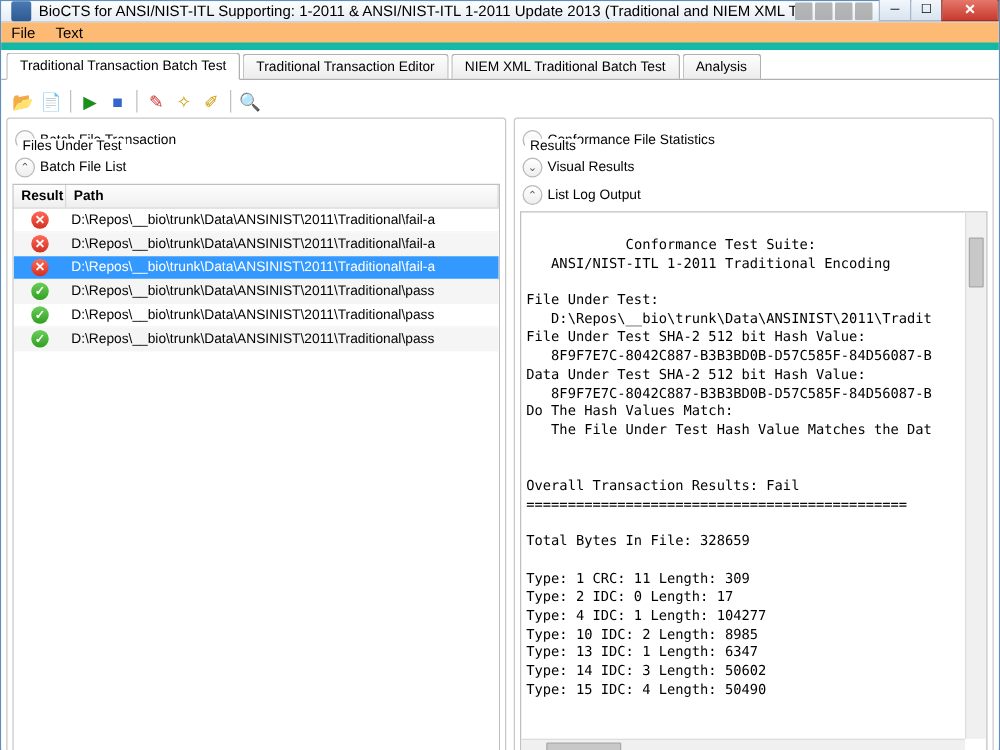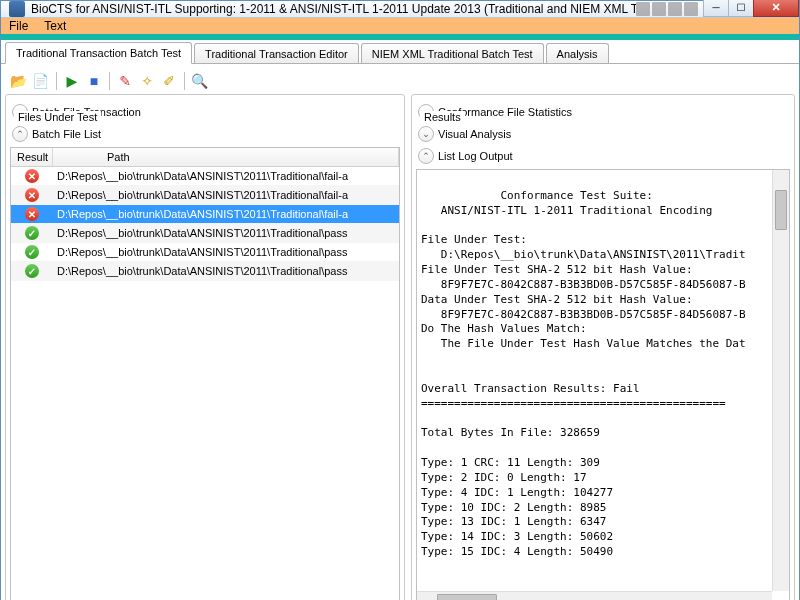--- a/index.html
+++ b/index.html
@@ -27,23 +27,23 @@
 .tsep { width: 1px; height: 18px; background: #c0c0c0; margin: 0 3px; }
 .splitpane { flex: 1; display: flex; gap: 6px; min-height: 0; }
 .pane { flex: 1; display: flex; flex-direction: column; min-width: 0; }
 .pane-left { flex: 0 0 400px; }
 .groupbox { border: 1px solid #c8c8c8; border-radius: 3px; padding: 6px 4px 4px 4px; position: relative; flex: 1; display: flex; flex-direction: column; min-height: 0; }
 .groupbox-title { position: absolute; top: -8px; left: 8px; background: #fff; padding: 0 4px; font-size: 11px; margin-top: 24px; }
 .accordion-hdr { display: flex; align-items: center; gap: 4px; padding: 3px 2px; font-size: 11px; }
 .expander { width: 16px; height: 16px; border: 1px solid #b8b8b8; border-radius: 50%; display: flex; align-items: center; justify-content: center; font-size: 9px; background: linear-gradient(#fff, #eee); color: #555; }
 .list-area { flex: 1; border: 1px solid #c0c0c0; background: #fff; display: flex; flex-direction: column; min-height: 0; margin-top: 2px; }
 .list-hdr { display: flex; background: linear-gradient(#fdfdfd, #efefef); border-bottom: 1px solid #d0d0d0; font-size: 11px; }
-.list-hdr > div { padding: 3px 6px; border-right: 1px solid #d8d8d8; }
+.list-hdr > div { padding: 3px 6px; border-right: 1px solid #d8d8d8; font-weight: bold; }
 .col-result { width: 42px; }
-.col-path { flex: 1; margin-left: 48px; }
+.col-path { flex: 1; }
 .list-rows { flex: 1; overflow: hidden; background: #fff; }
 .row { display: flex; height: 19px; align-items: center; font-size: 11px; border-bottom: 1px solid #f5f5f5; }
 .row.alt { background: #f5f5f5; }
 .row.sel { background: #3399ff; color: #fff; }
 .row > .rc { width: 42px; display: flex; justify-content: center; }
 .row > .rp { flex: 1; padding-left: 4px; white-space: nowrap; overflow: hidden; }
 .ricon { width: 14px; height: 14px; border-radius: 50%; display: flex; align-items: center; justify-content: center; font-size: 10px; font-weight: bold; color: #fff; }
 .ricon.fail { background: linear-gradient(#ff6b5b, #d32f1f); }
 .ricon.pass { background: linear-gradient(#6bcf5b, #2f9f1f); }
 .log-area { flex: 1; border: 1px solid #c0c0c0; background: #fff; padding: 4px; font-family: "Consolas", monospace; font-size: 11px; white-space: pre; overflow: hidden; line-height: 1.35; min-height: 0; position: relative; margin-top: 2px; }
@@ -161,21 +161,21 @@
 
       <div class="pane">
         <div class="groupbox">
           <div class="groupbox-title">Results</div>
           <div class="accordion-hdr">
             <div class="expander">⌄</div>
             <span>Conformance File Statistics</span>
           </div>
           <div class="accordion-hdr">
             <div class="expander">⌄</div>
-            <span>Visual Analysis</span>
+            <span>Visual Results</span>
           </div>
           <div class="accordion-hdr">
             <div class="expander">⌃</div>
             <span>List Log Output</span>
           </div>
           <div class="log-area">
             <span id="logtext">Conformance Test Suite:
    ANSI/NIST-ITL 1-2011 Traditional Encoding
 
 File Under Test:

